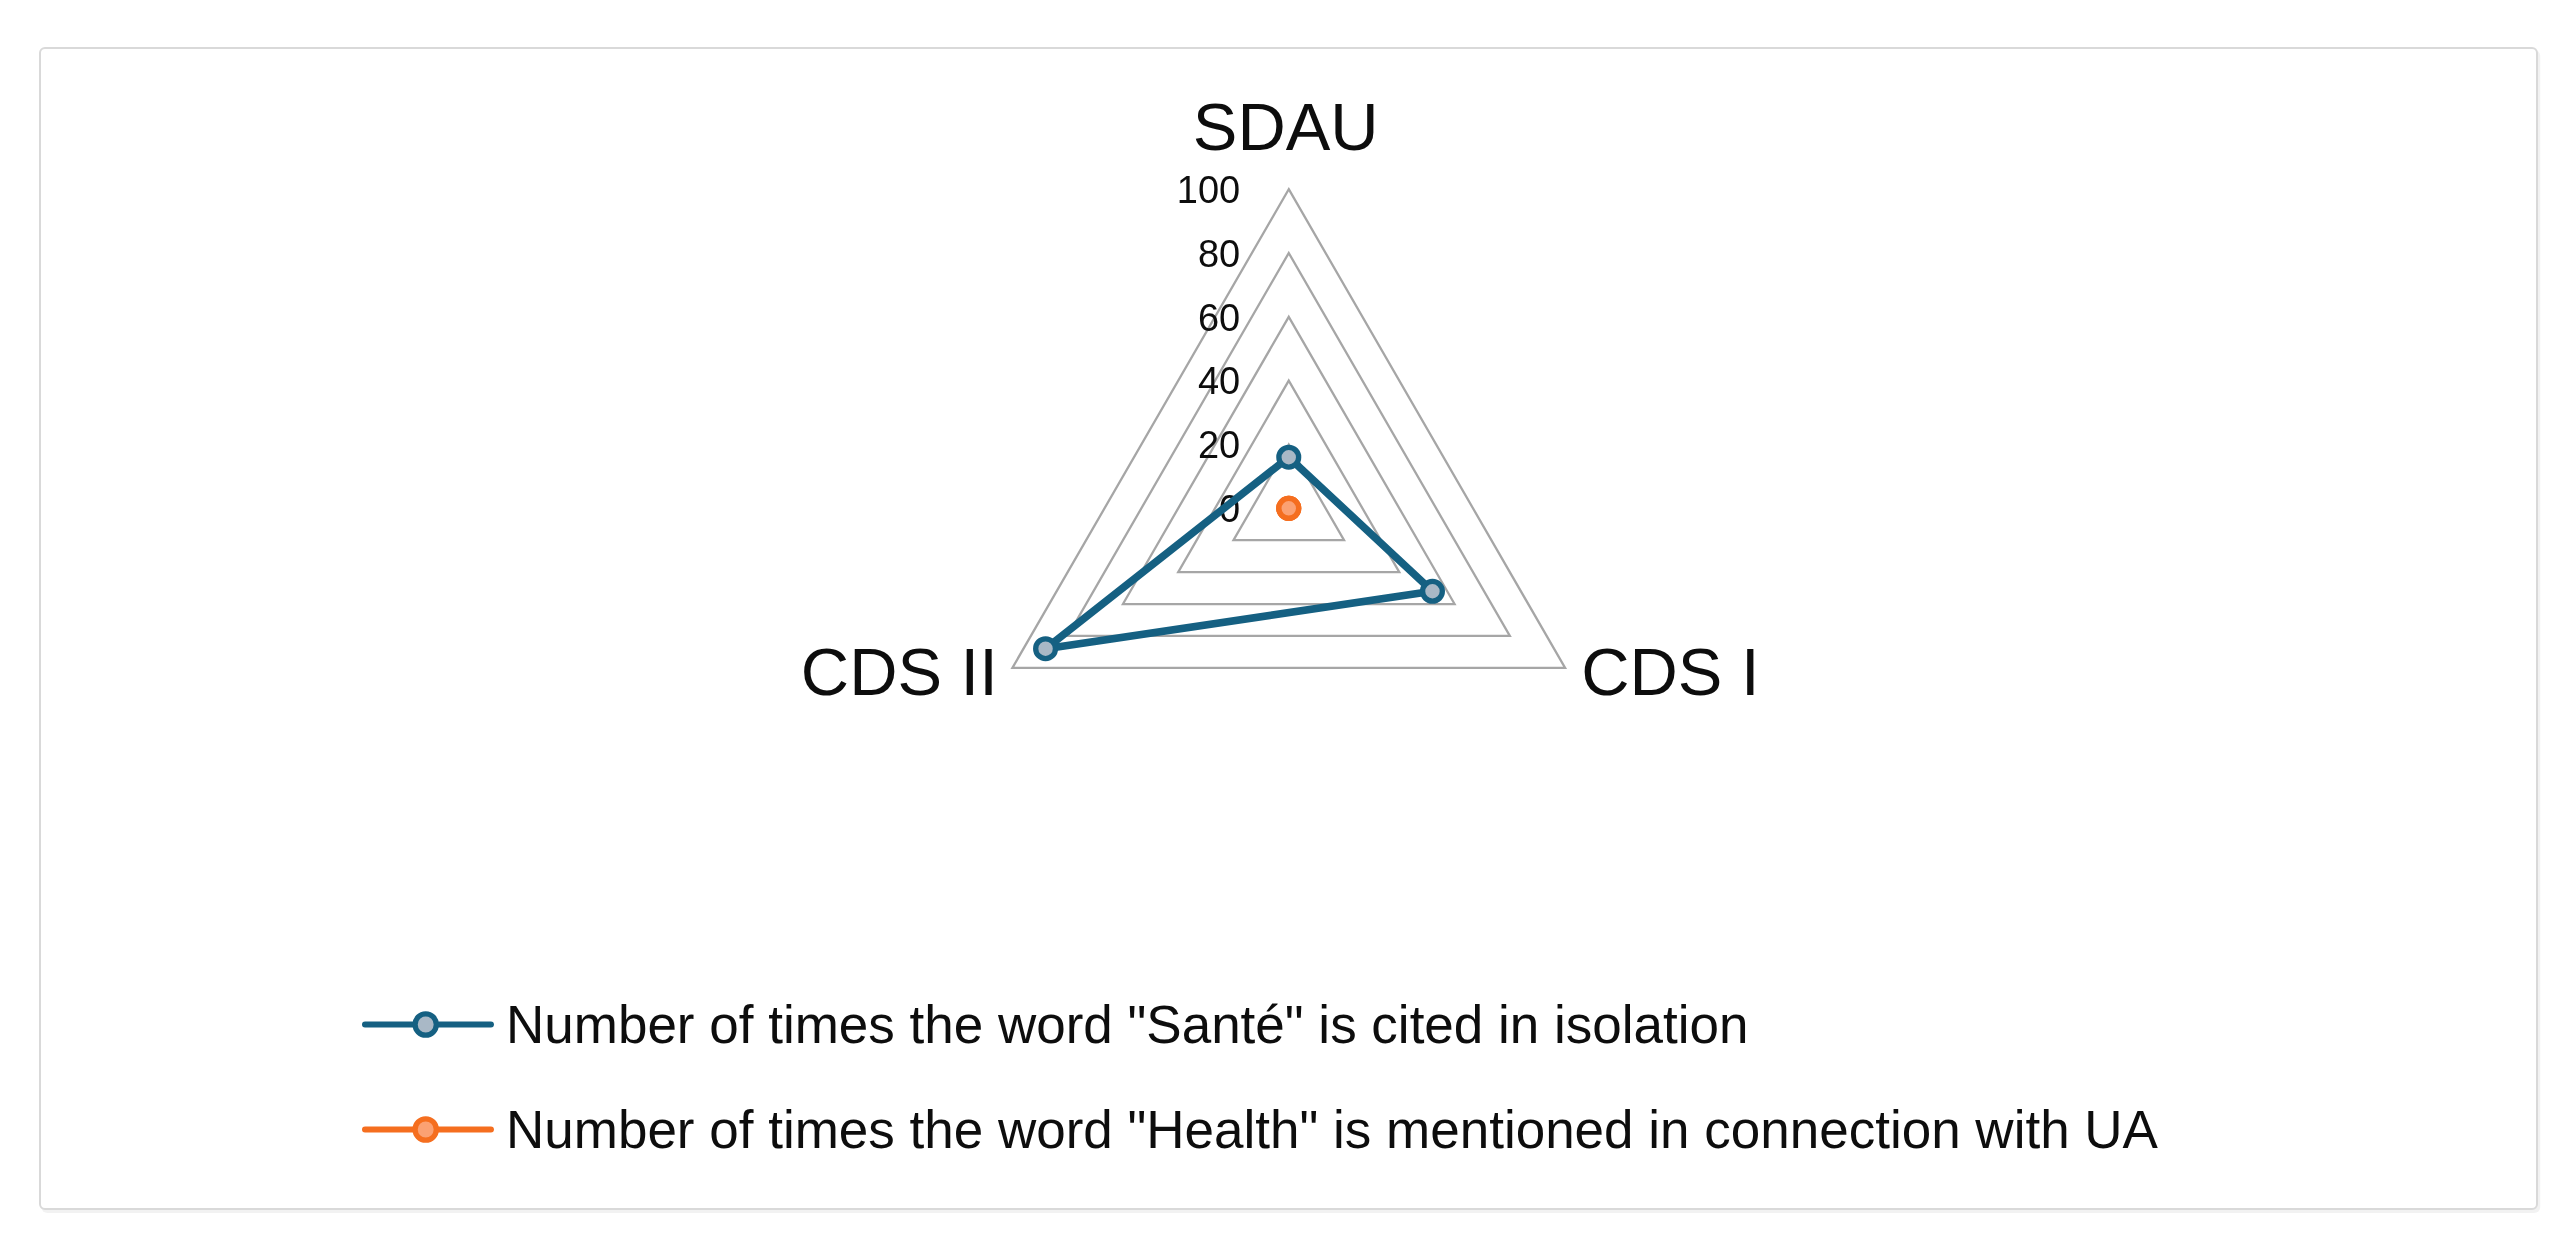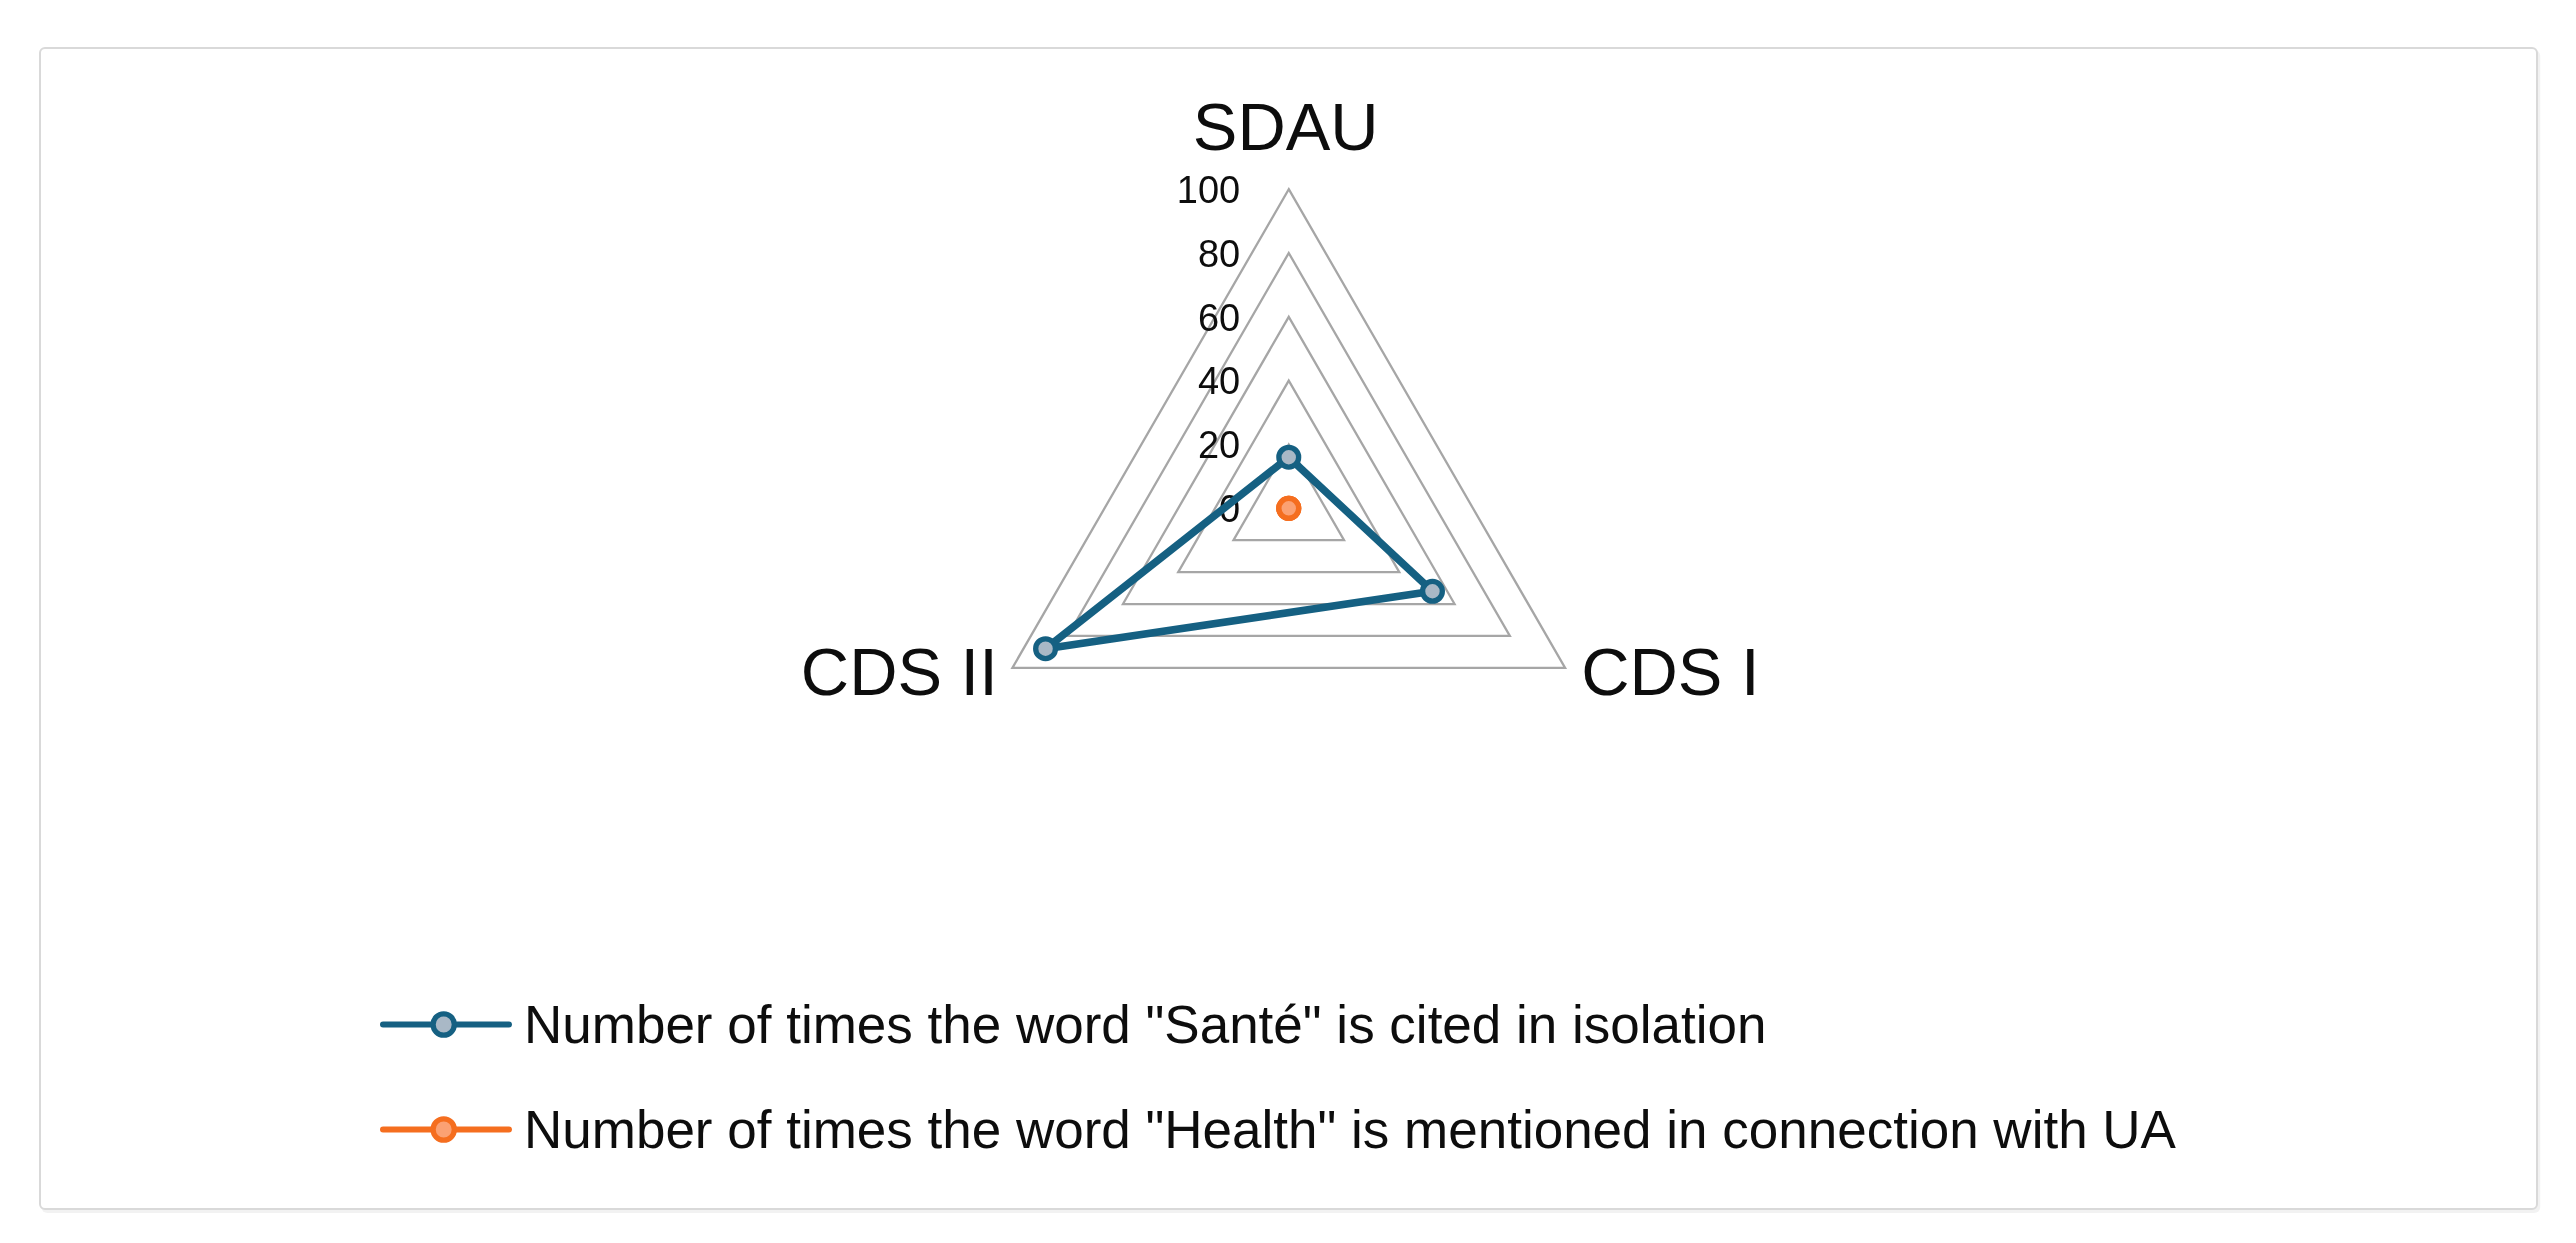--- a/index.html
+++ b/index.html
@@ -35,21 +35,21 @@
     font-family: "Liberation Sans", sans-serif;
     fill: #0d0d0d;
   }
   .tick-label   { font-size: 50px; }
   .cat-label    { font-size: 88px; }
   .legend-item {
     position: absolute;
     display: flex;
     align-items: center;
     height: 99px;
-    left: 380px;
+    left: 362px;
   }
   .legend-item.row-0 { top: 975px; }
   .legend-item.row-1 { top: 1080px; }
   .legend-swatch {
     width: 135px;
     height: 99px;
     flex: 0 0 auto;
   }
   .legend-label {
     margin-left: 9px;

